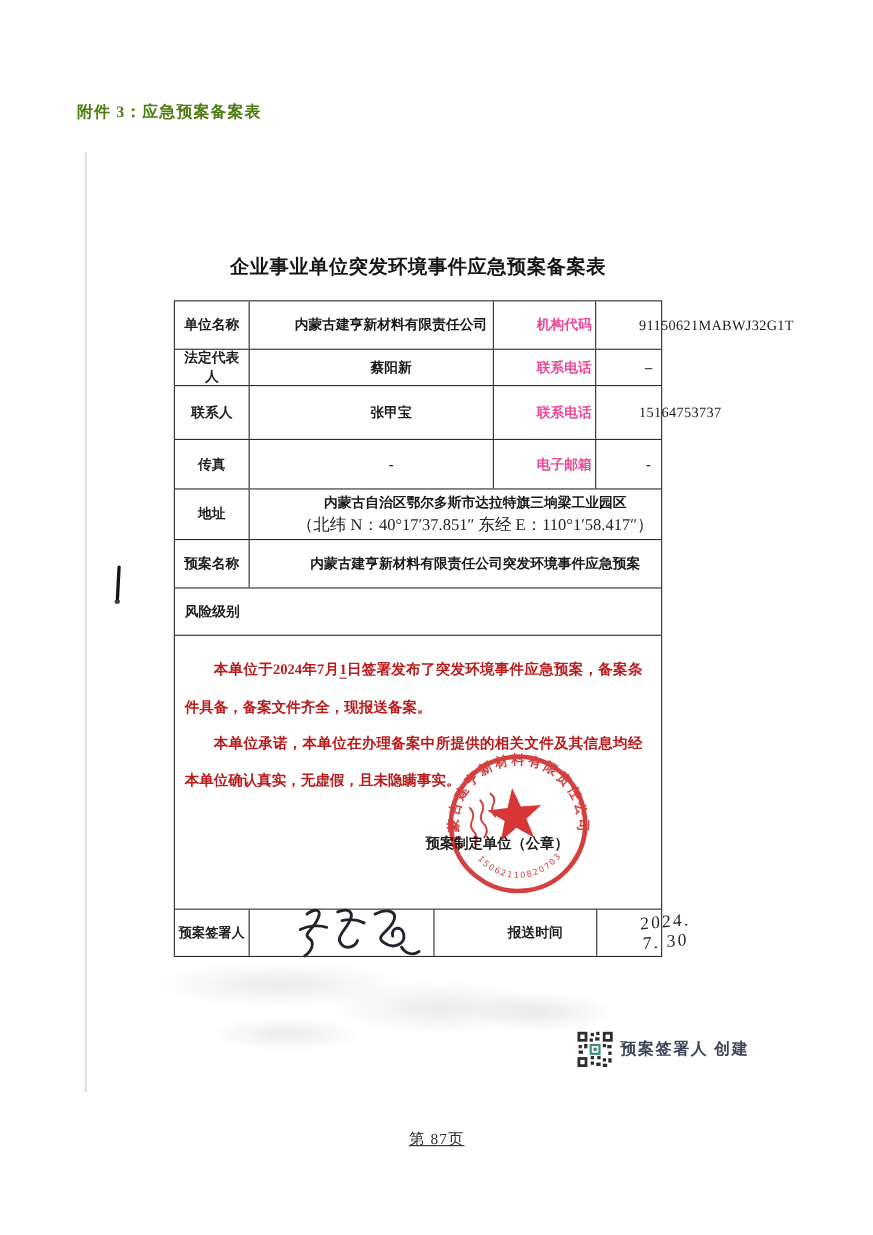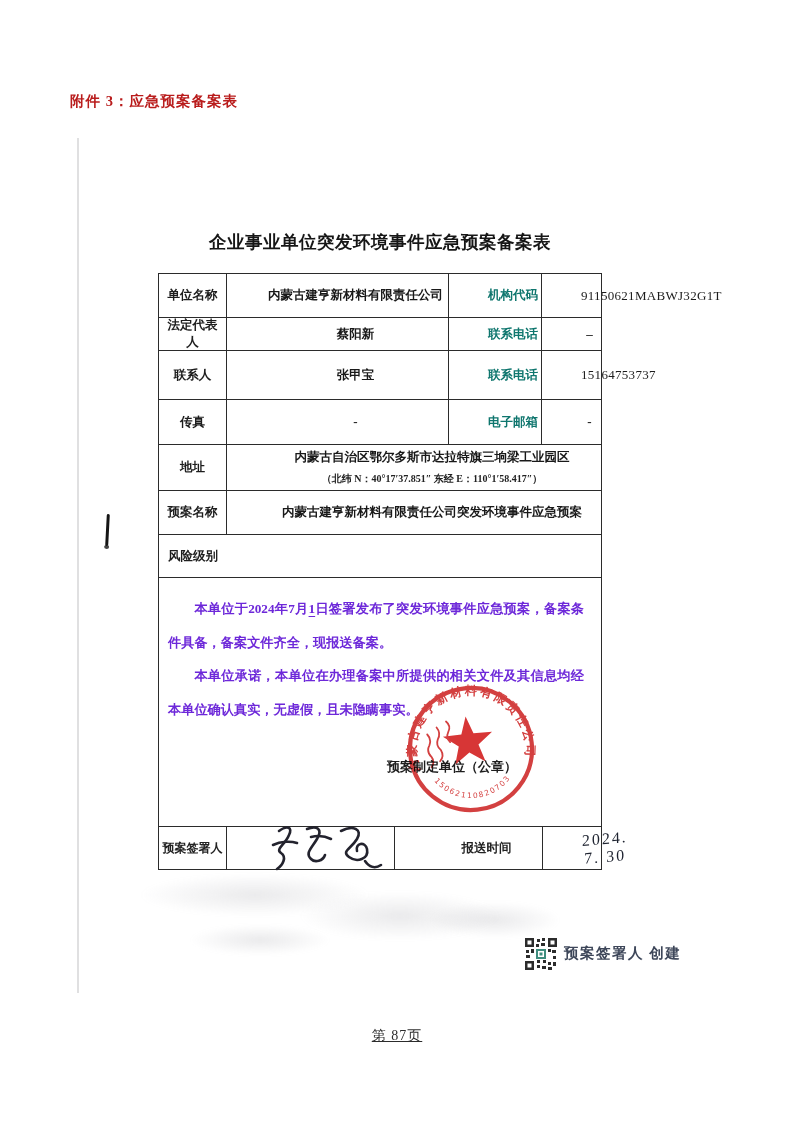--- a/index.html
+++ b/index.html
@@ -1,45 +1,45 @@
 <!DOCTYPE html>
 <html><head>
 <meta charset="utf-8">
 <style>
   * { margin:0; padding:0; box-sizing:border-box; }
   html,body { background:#ffffff; }
   body { font-family:"Liberation Serif","DejaVu Serif",serif; color:#222; }
   .sheet { position:relative; width:794px; height:1123px; background:#ffffff; overflow:hidden; }
 
-  .attachment-heading { position:absolute; left:70px; top:92px; font-size:14.5px; font-weight:700; color:#b91c1c; letter-spacing:1px; }
+  .attachment-heading { position:absolute; left:70px; top:92px; font-size:14.5px; font-weight:700; color:#4d7c0f; letter-spacing:1px; }
 
   .page-edge { position:absolute; left:77px; top:138px; width:1.5px; height:855px; background:#c7c7c9; opacity:.55; }
 
   .form-title { position:absolute; left:158px; top:230px; width:444px; text-align:center; font-size:17.5px; font-weight:700; color:#161616; letter-spacing:.5px;font-family:Liberation Mono, monospace; }
 
   .form-table { position:absolute; left:158px; top:273px; width:444px; border:1.6px solid #2b2b2b; background:#fff; }
   .row { display:flex; width:100%; border-bottom:1.4px solid #2b2b2b;gap:36px; }
   .row:last-child { border-bottom:none; }
   .cell { display:flex; align-items:center; justify-content:center; text-align:center; border-right:1.4px solid #2b2b2b; padding:2px 3px; }
   .cell:last-child { border-right:none; }
   .lbl  { flex:0 0 68px; font-size:12.5px; font-weight:700; color:#1d1d1d; }
   .val  { flex:0 0 186px; }
-  .lbl2 { flex:0 0 57px; font-size:12.5px; font-weight:700; color:#0f766e; }
+  .lbl2 { flex:0 0 57px; font-size:12.5px; font-weight:700; color:#ec4899; }
   .val2 { flex:1 1 auto; }
   .merged { flex:1 1 auto; }
   .bold-cjk { font-size:12.5px; font-weight:700; color:#191919; }
   .serif-num { font-size:13px; font-weight:400; color:#1c1c1c; letter-spacing:.3px; }
   .dash { font-size:13px; font-weight:700; color:#222; }
   .addr-wrap { display:flex; flex-direction:column; justify-content:flex-start; line-height:21px; }
-  .addr-l2 { font-weight:700; font-size:10px; }
+  .addr-l2 { font-weight:400; font-size:15px; }
 
   .r1{height:44px}.r2{height:33px}.r3{height:49px}.r4{height:45px}.r5{height:46px}.r6{height:44px}.r7{height:43px}.r8{height:249px}.r9{height:42px}
 
   .stmt-cell { position:relative; flex:1 1 au8o; display:block; border-right:none; text-align:left; }
-  .stmt-text { padding:12px 14px 0 6px; font-size:13.2px; font-weight:700; line-height:33.5px; color:#6d28d9; text-align:justify; }
+  .stmt-text { padding:12px 14px 0 6px; font-size:13.2px; font-weight:700; line-height:33.5px; color:#b91c1c; text-align:justify; }
   .stmt-text p { margin:0; text-indent:2em; }
   .u-mark { text-decoration:underline; text-underline-offset:3px; }
 
   .seal-caption { position:absolute; left:228px; top:180px; font-size:13px; font-weight:700; color:#1d1d1d; z-index:1; white-space:nowrap; }
   .seal { position:absolute; left:237px; top:96px; z-index:2; mix-blend-mode:multiply; opacity:.92; transform:rotate(-6deg); }
 
   .sig-cell { flex:0 0 132px; position:relative; overflow:visible; }
   .sig-svg { position:absolute; left:2px; top:-8px; }
   .lbl-sign { flex:0 0 68px; font-size:12px; font-weight:700; }
   .lbl-time { flex:0 0 112px; font-size:12.5px; font-weight:700; }

